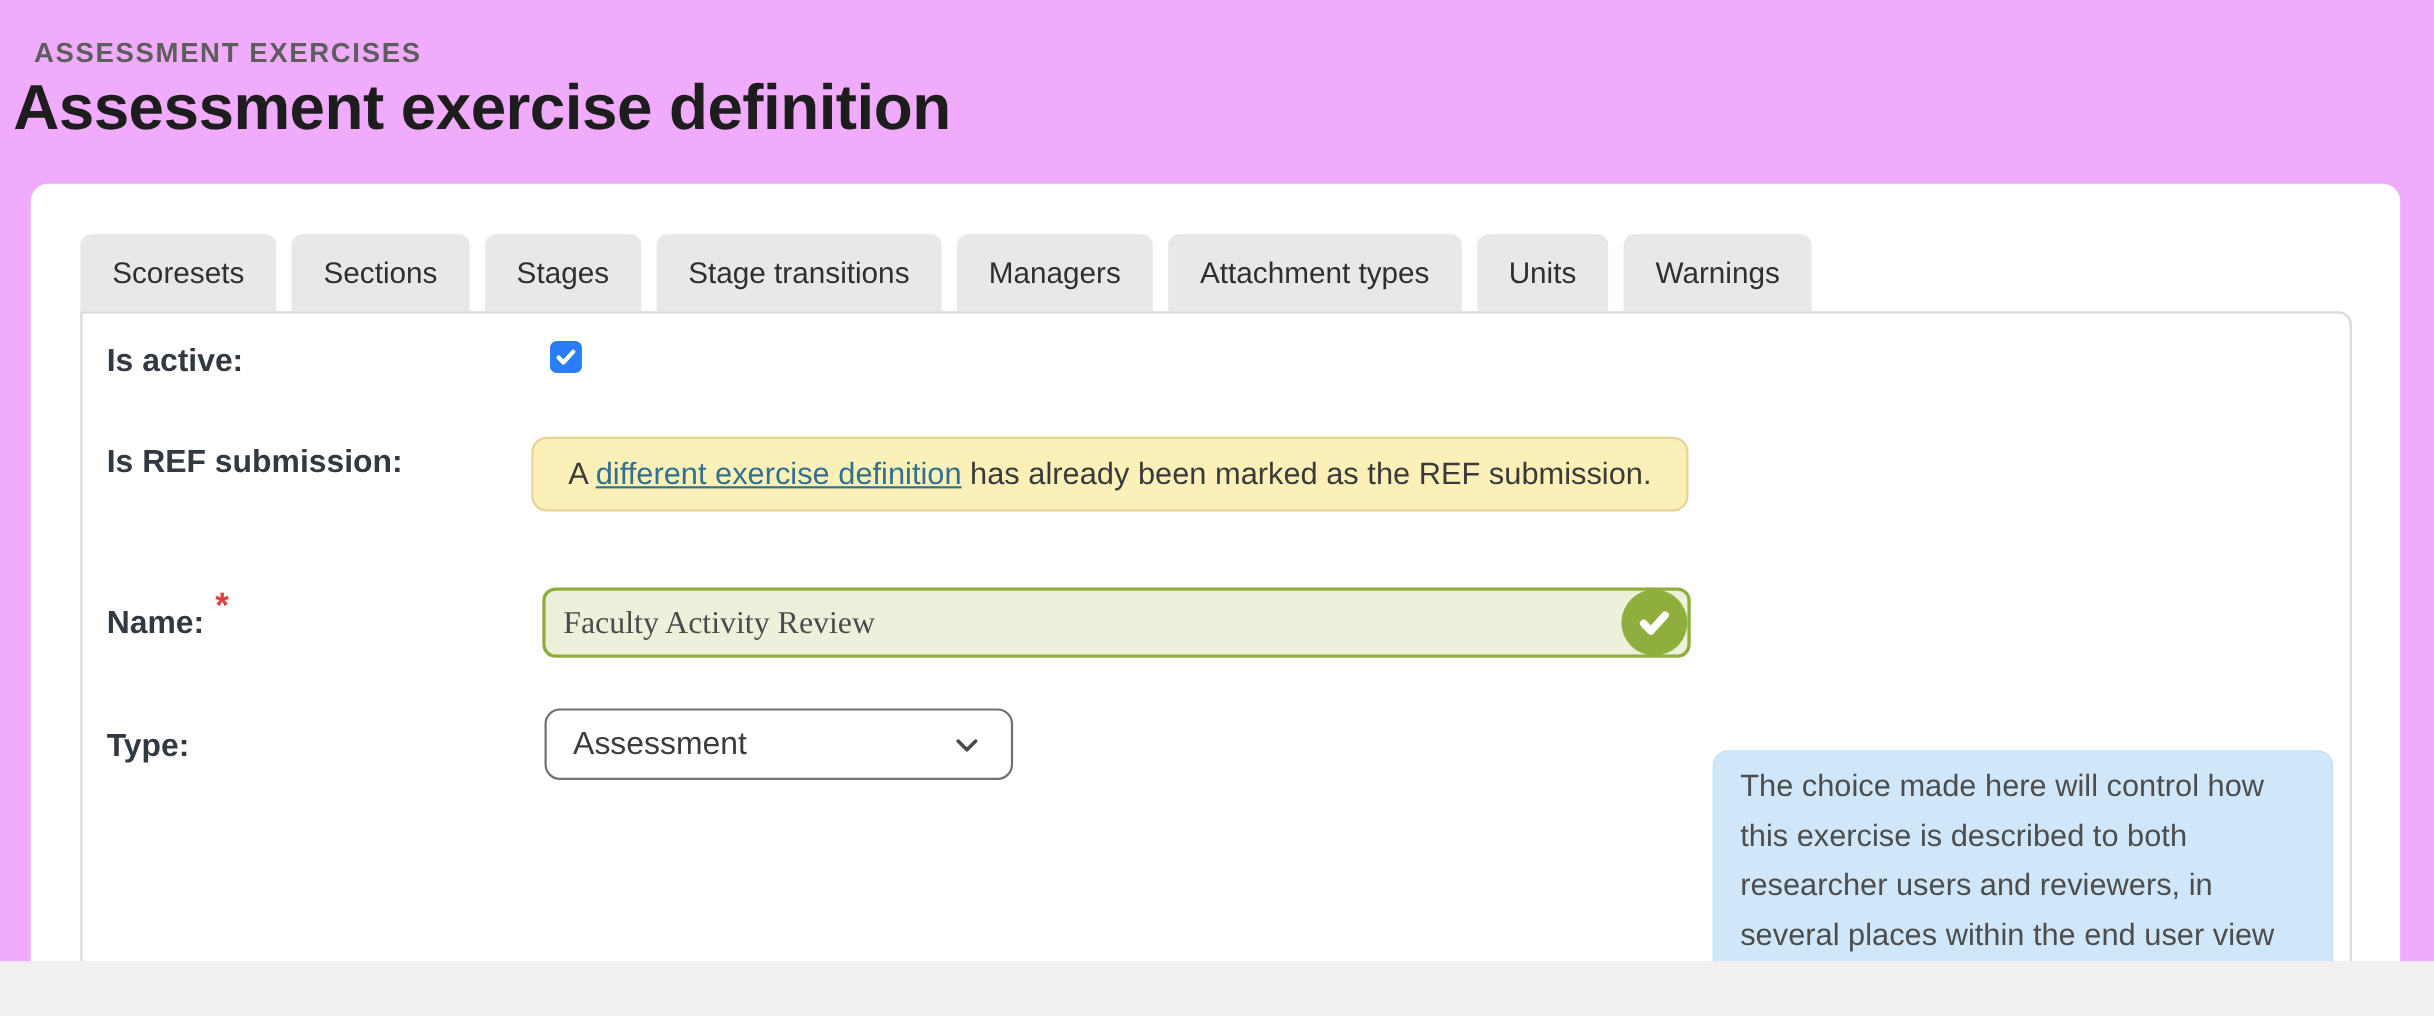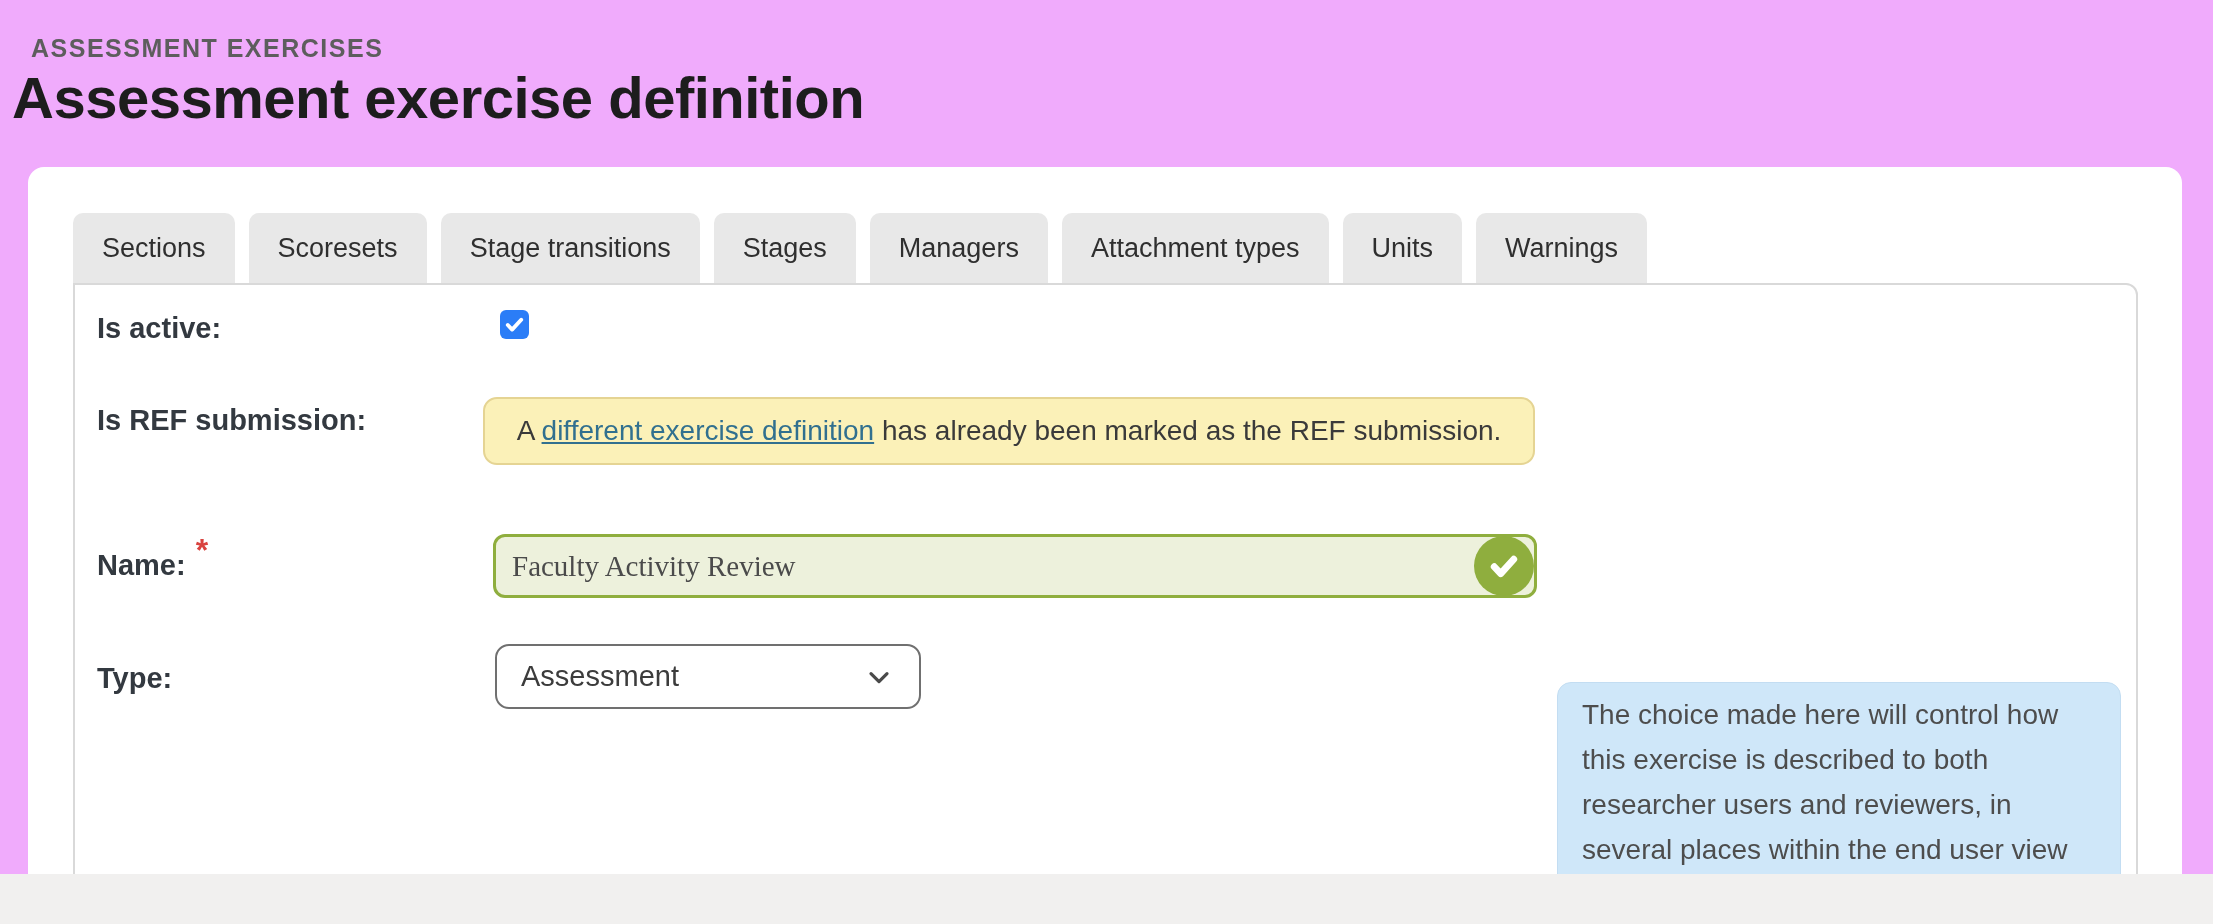--- a/index.html
+++ b/index.html
@@ -94,24 +94,24 @@
 <body>
 
 <div class="page">
 
   <div class="eyebrow">ASSESSMENT EXERCISES</div>
   <h1 class="page-title">Assessment exercise definition</h1>
 
   <div class="card">
 
     <div class="tabs">
+      <div class="tab">Scoresets</div>
       <div class="tab">Sections</div>
-      <div class="tab">Scoresets</div>
+      <div class="tab">Stages</div>
       <div class="tab">Stage transitions</div>
-      <div class="tab">Stages</div>
       <div class="tab">Managers</div>
       <div class="tab">Attachment types</div>
       <div class="tab">Units</div>
       <div class="tab">Warnings</div>
     </div>
 
     <div class="panel">
 
       <div class="field-label" style="top:26px;">Is active:</div>
       <div class="checkbox" role="checkbox" aria-checked="true">

